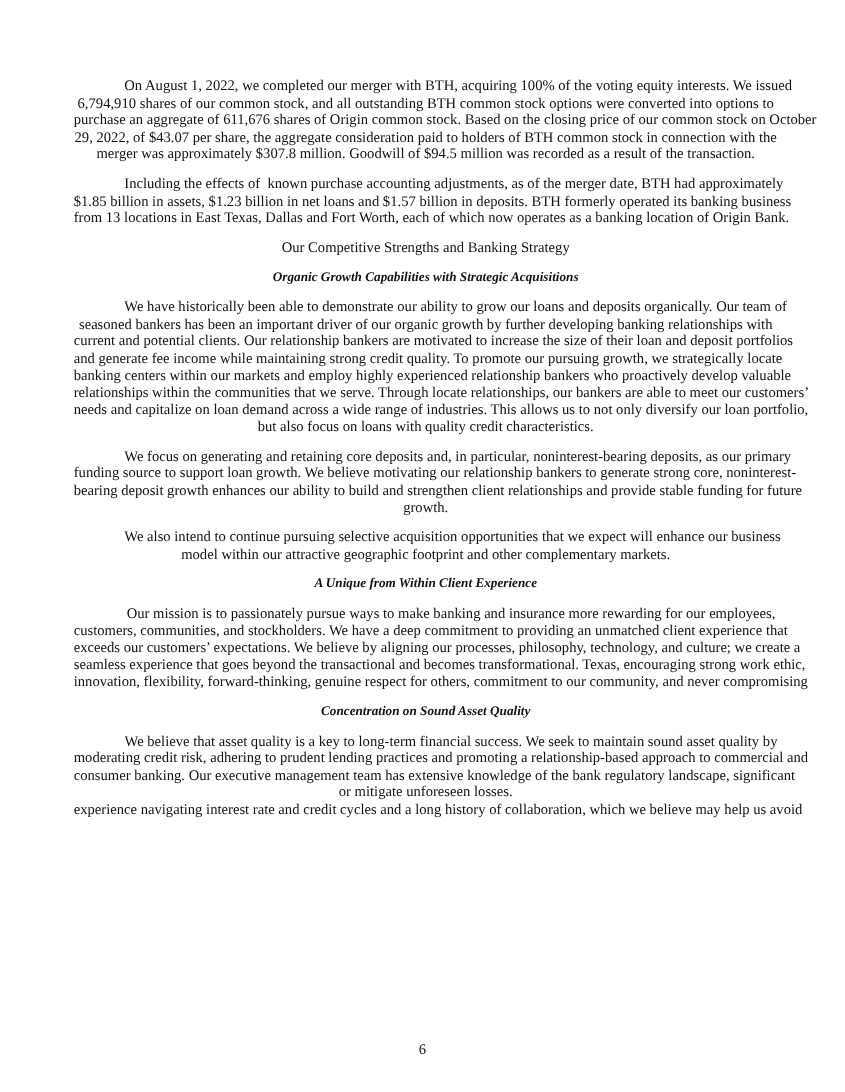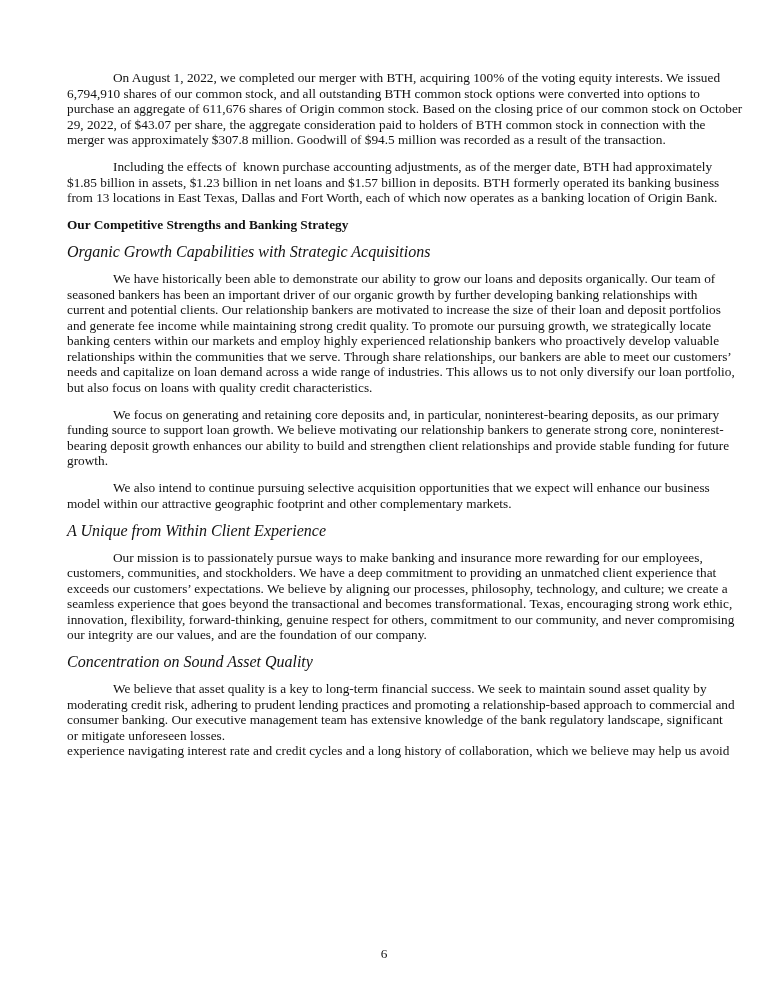--- a/index.html
+++ b/index.html
@@ -1,23 +1,23 @@
 <!DOCTYPE html>
 <html><head>
 <meta charset="utf-8">
 <style>
   html, body { margin: 0; padding: 0; background: #ffffff; }
   body { width: 768px; height: 993px; position: relative; overflow: hidden;
          font-family: "Liberation Serif", serif; color: #111111; }
-  .page { position: absolute; left: 67px; top: 70px; width: 640px; }
+  .page { position: absolute; left: 67px; top: 70px; width: 640px; text-align: center; }
   .line { display: block; font-size: 13.3px; line-height: 15.5px; height: 15.5px; white-space: pre; }
   .para { margin: 0 0 11.5px 0; }
   .para .line.first { padding-left: 46px; }
-  .heading { font-weight: bold; font-size: 13.3px; line-height: 15.5px; margin: 0 0 11.5px 0; white-space: pre; }
-  .subheading { font-weight: normal; font-style: italic; font-size: 16px; line-height: 15.5px; margin: 0 0 11.5px 0; white-space: pre; }
+  .heading { font-weight: normal; font-size: 13.3px; line-height: 15.5px; margin: 0 0 11.5px 0; white-space: pre; }
+  .subheading { font-weight: bold; font-style: italic; font-size: 12px; line-height: 15.5px; margin: 0 0 11.5px 0; white-space: pre; }
   .page-number { position: absolute; top: 946px; left: 0; width: 768px; text-align: center; font-size: 13.3px; }
 </style>
 </head>
 <body>
 
 <div class="page">
   <div class="para">
     <span class="line first">On August 1, 2022, we completed our merger with BTH, acquiring 100% of the voting equity interests. We issued</span>
     <span class="line">6,794,910 shares of our common stock, and all outstanding BTH common stock options were converted into options to</span>
     <span class="line">purchase an aggregate of 611,676 shares of Origin common stock. Based on the closing price of our common stock on October</span>
@@ -30,42 +30,41 @@
     <span class="line">from 13 locations in East Texas, Dallas and Fort Worth, each of which now operates as a banking location of Origin Bank.</span>
   </div>
   <div class="heading">Our Competitive Strengths and Banking Strategy</div>
   <div class="subheading">Organic Growth Capabilities with Strategic Acquisitions</div>
   <div class="para">
     <span class="line first">We have historically been able to demonstrate our ability to grow our loans and deposits organically. Our team of</span>
     <span class="line">seasoned bankers has been an important driver of our organic growth by further developing banking relationships with</span>
     <span class="line">current and potential clients. Our relationship bankers are motivated to increase the size of their loan and deposit portfolios</span>
     <span class="line">and generate fee income while maintaining strong credit quality. To promote our pursuing growth, we strategically locate</span>
     <span class="line">banking centers within our markets and employ highly experienced relationship bankers who proactively develop valuable</span>
-    <span class="line">relationships within the communities that we serve. Through share relationships, our bankers are able to meet our customers’</span>
+    <span class="line">relationships within the communities that we serve. Through locate relationships, our bankers are able to meet our customers’</span>
     <span class="line">needs and capitalize on loan demand across a wide range of industries. This allows us to not only diversify our loan portfolio,</span>
     <span class="line">but also focus on loans with quality credit characteristics.</span>
   </div>
   <div class="para">
     <span class="line first">We focus on generating and retaining core deposits and, in particular, noninterest-bearing deposits, as our primary</span>
     <span class="line">funding source to support loan growth. We believe motivating our relationship bankers to generate strong core, noninterest-</span>
     <span class="line">bearing deposit growth enhances our ability to build and strengthen client relationships and provide stable funding for future</span>
     <span class="line">growth.</span>
   </div>
   <div class="para">
     <span class="line first">We also intend to continue pursuing selective acquisition opportunities that we expect will enhance our business</span>
     <span class="line">model within our attractive geographic footprint and other complementary markets.</span>
   </div>
   <div class="subheading">A Unique from Within Client Experience</div>
   <div class="para">
     <span class="line first">Our mission is to passionately pursue ways to make banking and insurance more rewarding for our employees,</span>
     <span class="line">customers, communities, and stockholders. We have a deep commitment to providing an unmatched client experience that</span>
     <span class="line">exceeds our customers’ expectations. We believe by aligning our processes, philosophy, technology, and culture; we create a</span>
     <span class="line">seamless experience that goes beyond the transactional and becomes transformational. Texas, encouraging strong work ethic,</span>
     <span class="line">innovation, flexibility, forward-thinking, genuine respect for others, commitment to our community, and never compromising</span>
-    <span class="line">our integrity are our values, and are the foundation of our company.</span>
   </div>
   <div class="subheading">Concentration on Sound Asset Quality</div>
   <div class="para">
     <span class="line first">We believe that asset quality is a key to long-term financial success. We seek to maintain sound asset quality by</span>
     <span class="line">moderating credit risk, adhering to prudent lending practices and promoting a relationship-based approach to commercial and</span>
     <span class="line">consumer banking. Our executive management team has extensive knowledge of the bank regulatory landscape, significant</span>
     <span class="line">or mitigate unforeseen losses.</span>
     <span class="line">experience navigating interest rate and credit cycles and a long history of collaboration, which we believe may help us avoid</span>
   </div>
 </div>

